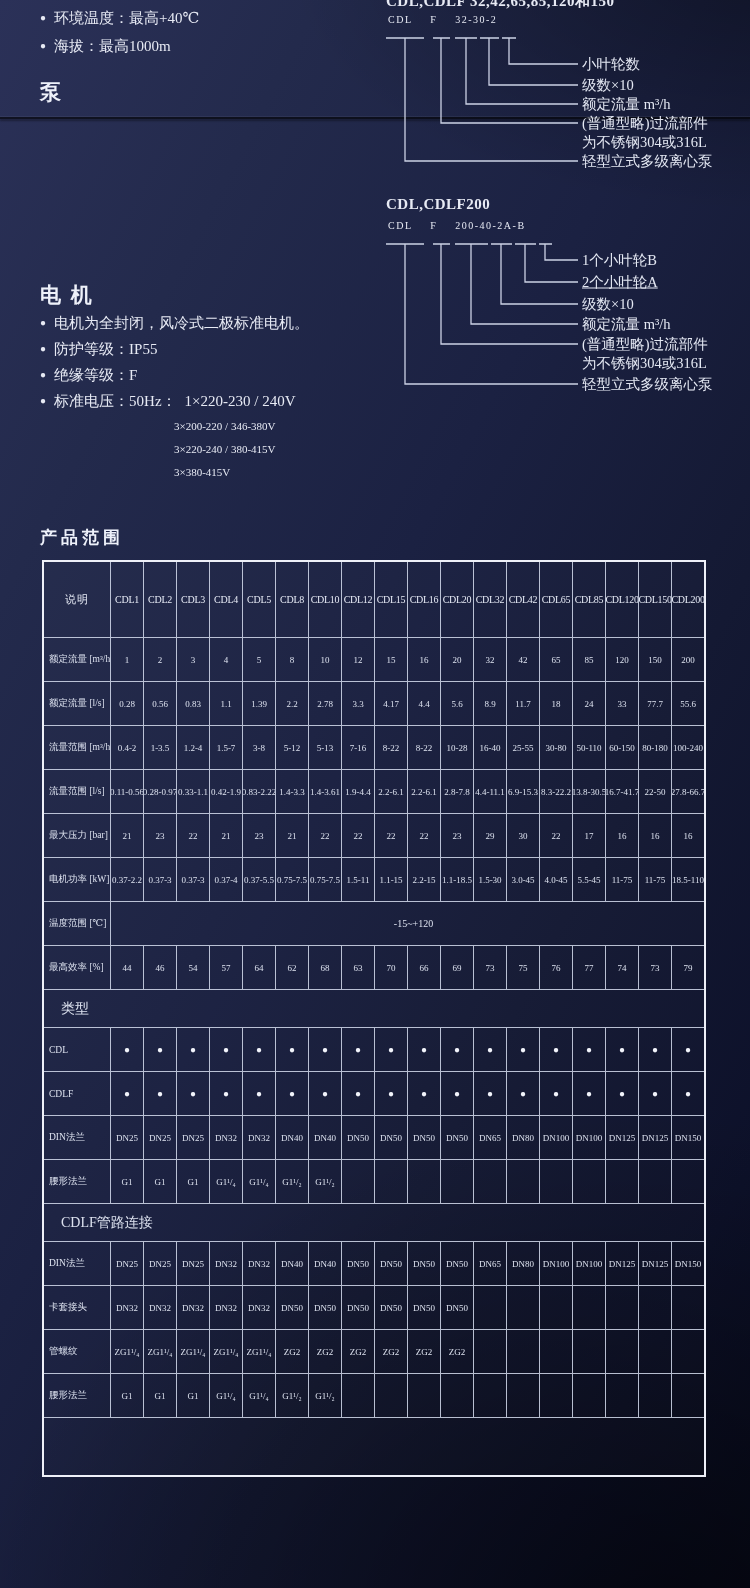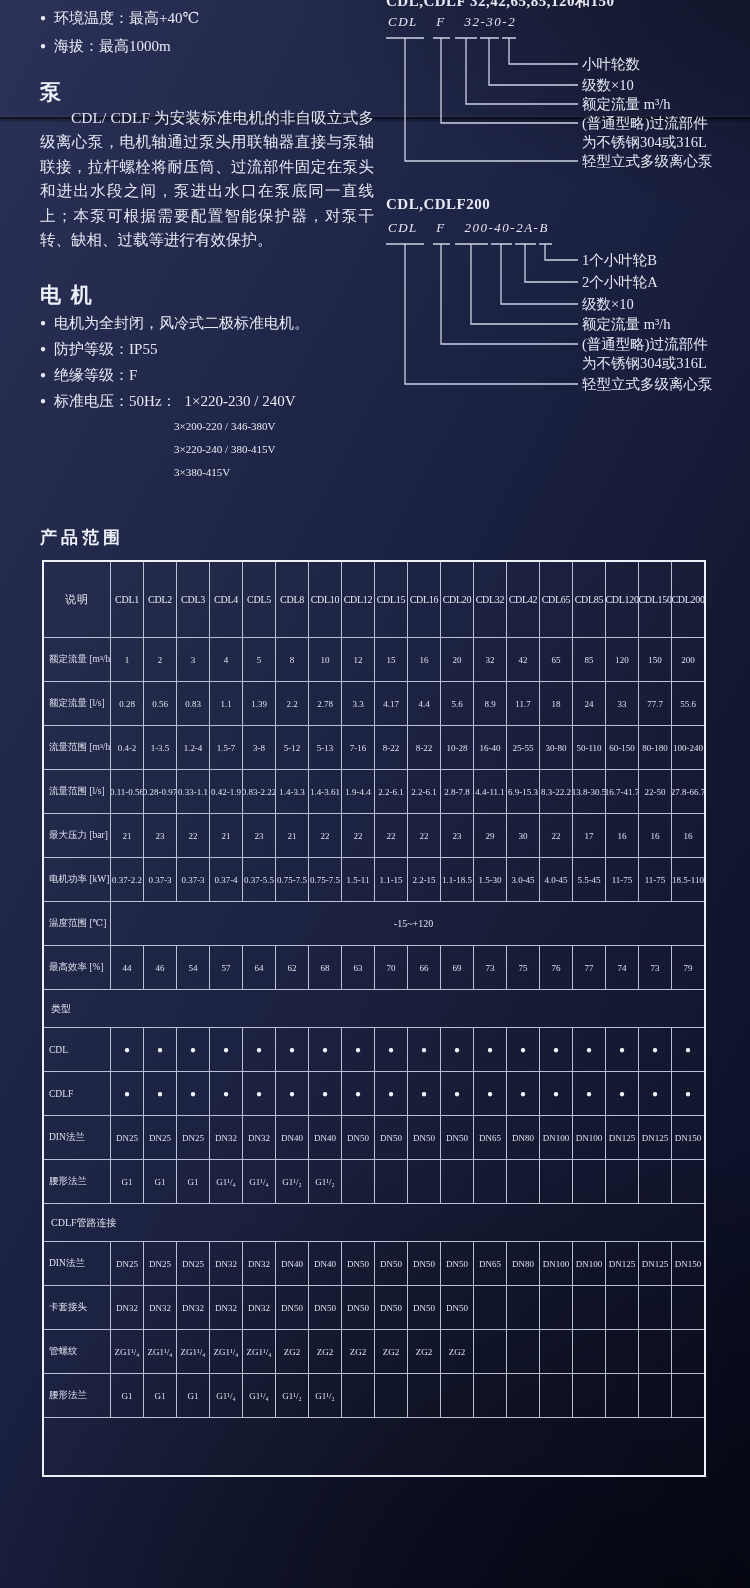--- a/index.html
+++ b/index.html
@@ -17,38 +17,38 @@
   
   .bullet-line{display:flex;align-items:baseline;font-size:15px;line-height:26px;white-space:nowrap;}
   .bullet-dot{font-size:10px;margin-right:8px;position:relative;top:-2px;}
   .h-cn{font-family:"Liberation Sans","DejaVu Sans",sans-serif;font-weight:bold;color:#eef1fa;}
   .pump-par{width:334px;font-size:15.5px;line-height:24.4px;text-align:justify;text-indent:2em;color:#e3e7f2;}
   .volt-line{font-size:11px;line-height:23px;white-space:nowrap;}
   
   .diag{position:absolute;width:372px;}
   .diag svg{position:absolute;left:0;top:0;}
   .diag-title{position:absolute;left:8px;font-size:15px;font-weight:bold;letter-spacing:0.5px;white-space:nowrap;}
-  .diag-code{position:absolute;left:10px;font-size:13px;letter-spacing:1.5px;word-spacing:14px;white-space:nowrap;font-style:italic;}
+  .diag-code{position:absolute;left:10px;font-size:10px;letter-spacing:1.5px;word-spacing:14px;white-space:nowrap;}
   .d-label{position:absolute;left:204px;font-size:14.5px;transform:translateY(-50%);white-space:nowrap;color:#e4e8f3;}
   
   .range-head{font-size:17px;letter-spacing:4px;}
   .spec-table{position:absolute;left:42px;top:560px;width:664px;border:2px solid #eef0f8;box-sizing:border-box;background:rgba(255,255,255,0.015);}
   .t-row{display:grid;grid-template-columns:66px repeat(18,1fr);}
   .h-row{height:75px;}
   .d-row{height:44px;}
   .s-row{height:38px;}
   .f-row{height:58px;}
   .cell{border-left:1px solid rgba(214,221,238,0.85);border-top:1px solid rgba(214,221,238,0.85);
         display:flex;align-items:center;justify-content:center;overflow:hidden;
         font-size:9px;color:#dde2ef;white-space:nowrap;}
   .t-row .cell:first-child{border-left:none;}
   .h-row .cell{border-top:none;font-size:10px;letter-spacing:-0.3px;color:#e6eaf5;}
   .label-cell{justify-content:flex-start;padding-left:5px;font-size:9.5px;}
   .h-row .label-cell{justify-content:center;padding-left:0;font-size:11px;letter-spacing:1px;}
-  .section-cell{grid-column:1/-1;justify-content:flex-start;padding-left:7px;font-size:10px;}
+  .section-cell{grid-column:1/-1;justify-content:flex-start;padding-left:17px;font-size:14px;}
   .merged-cell{grid-column:2/-1;font-size:10px;padding-left:12px;}
   .dot{font-size:10px;color:#f2f4fb;}
 </style>
 </head>
 <body>
 
 <div class="page">
   <div class="crease"></div>
 
   <div class="abs" style="left:40px;top:5px;">
@@ -56,21 +56,20 @@
       <span class="bullet-dot">●</span>
       <span>环境温度：最高+40℃</span>
     </div>
     <div class="bullet-line">
       <span class="bullet-dot">●</span>
       <span>海拔：最高1000m</span>
     </div>
   </div>
 
   <div class="abs h-cn" style="left:40px;top:78px;font-size:21px;">泵</div>
-  <div class="abs pump-par" style="left:40px;top:106px;">CDL/ CDLF 为安装标准电机的非自吸立式多级离心泵，电机轴通过泵头用联轴器直接与泵轴联接，拉杆螺栓将耐压筒、过流部件固定在泵头和进出水段之间，泵进出水口在泵底同一直线上；本泵可根据需要配置智能保护器，对泵干转、缺相、过载等进行有效保护。</div>
 
   <div class="abs h-cn" style="left:40px;top:281px;font-size:21px;letter-spacing:2px;text-align:right;">电 机</div>
   <div class="abs" style="left:40px;top:311px;">
     <div class="bullet-line" style="line-height:24px;">
       <span class="bullet-dot">●</span>
       <span>电机为全封闭，风冷式二极标准电机。</span>
     </div>
     <div class="bullet-line" style="line-height:24px;">
       <span class="bullet-dot">●</span>
       <span>防护等级：IP55</span>
@@ -118,21 +117,21 @@
         <path d="M147 48 V86 H200"></path>
         <path d="M123 48 V108 H200"></path>
         <path d="M93 48 V128 H200"></path>
         <path d="M63 48 V148 H200"></path>
         <path d="M27 48 V188 H200"></path>
       </g>
     </svg>
     <div class="diag-title" style="top:0px;">CDL,CDLF200</div>
     <div class="diag-code" style="top:24px;">CDL F 200-40-2A-B</div>
     <div class="d-label" style="top:64px;">1个小叶轮B</div>
-    <div class="d-label" style="top:86px;">2个小叶轮A</div>
+    <div class="d-label" style="top:86px;text-decoration:underline;">2个小叶轮A</div>
     <div class="d-label" style="top:108px;">级数×10</div>
     <div class="d-label" style="top:128px;">额定流量 m³/h</div>
     <div class="d-label" style="top:148px;">(普通型略)过流部件</div>
     <div class="d-label" style="top:167px;">为不锈钢304或316L</div>
     <div class="d-label" style="top:188px;">轻型立式多级离心泵</div>
   </div>
 
   <div class="abs h-cn range-head" style="left:40px;top:526px;">产品范围</div>
   <div class="spec-table">
       <div class="t-row h-row">

